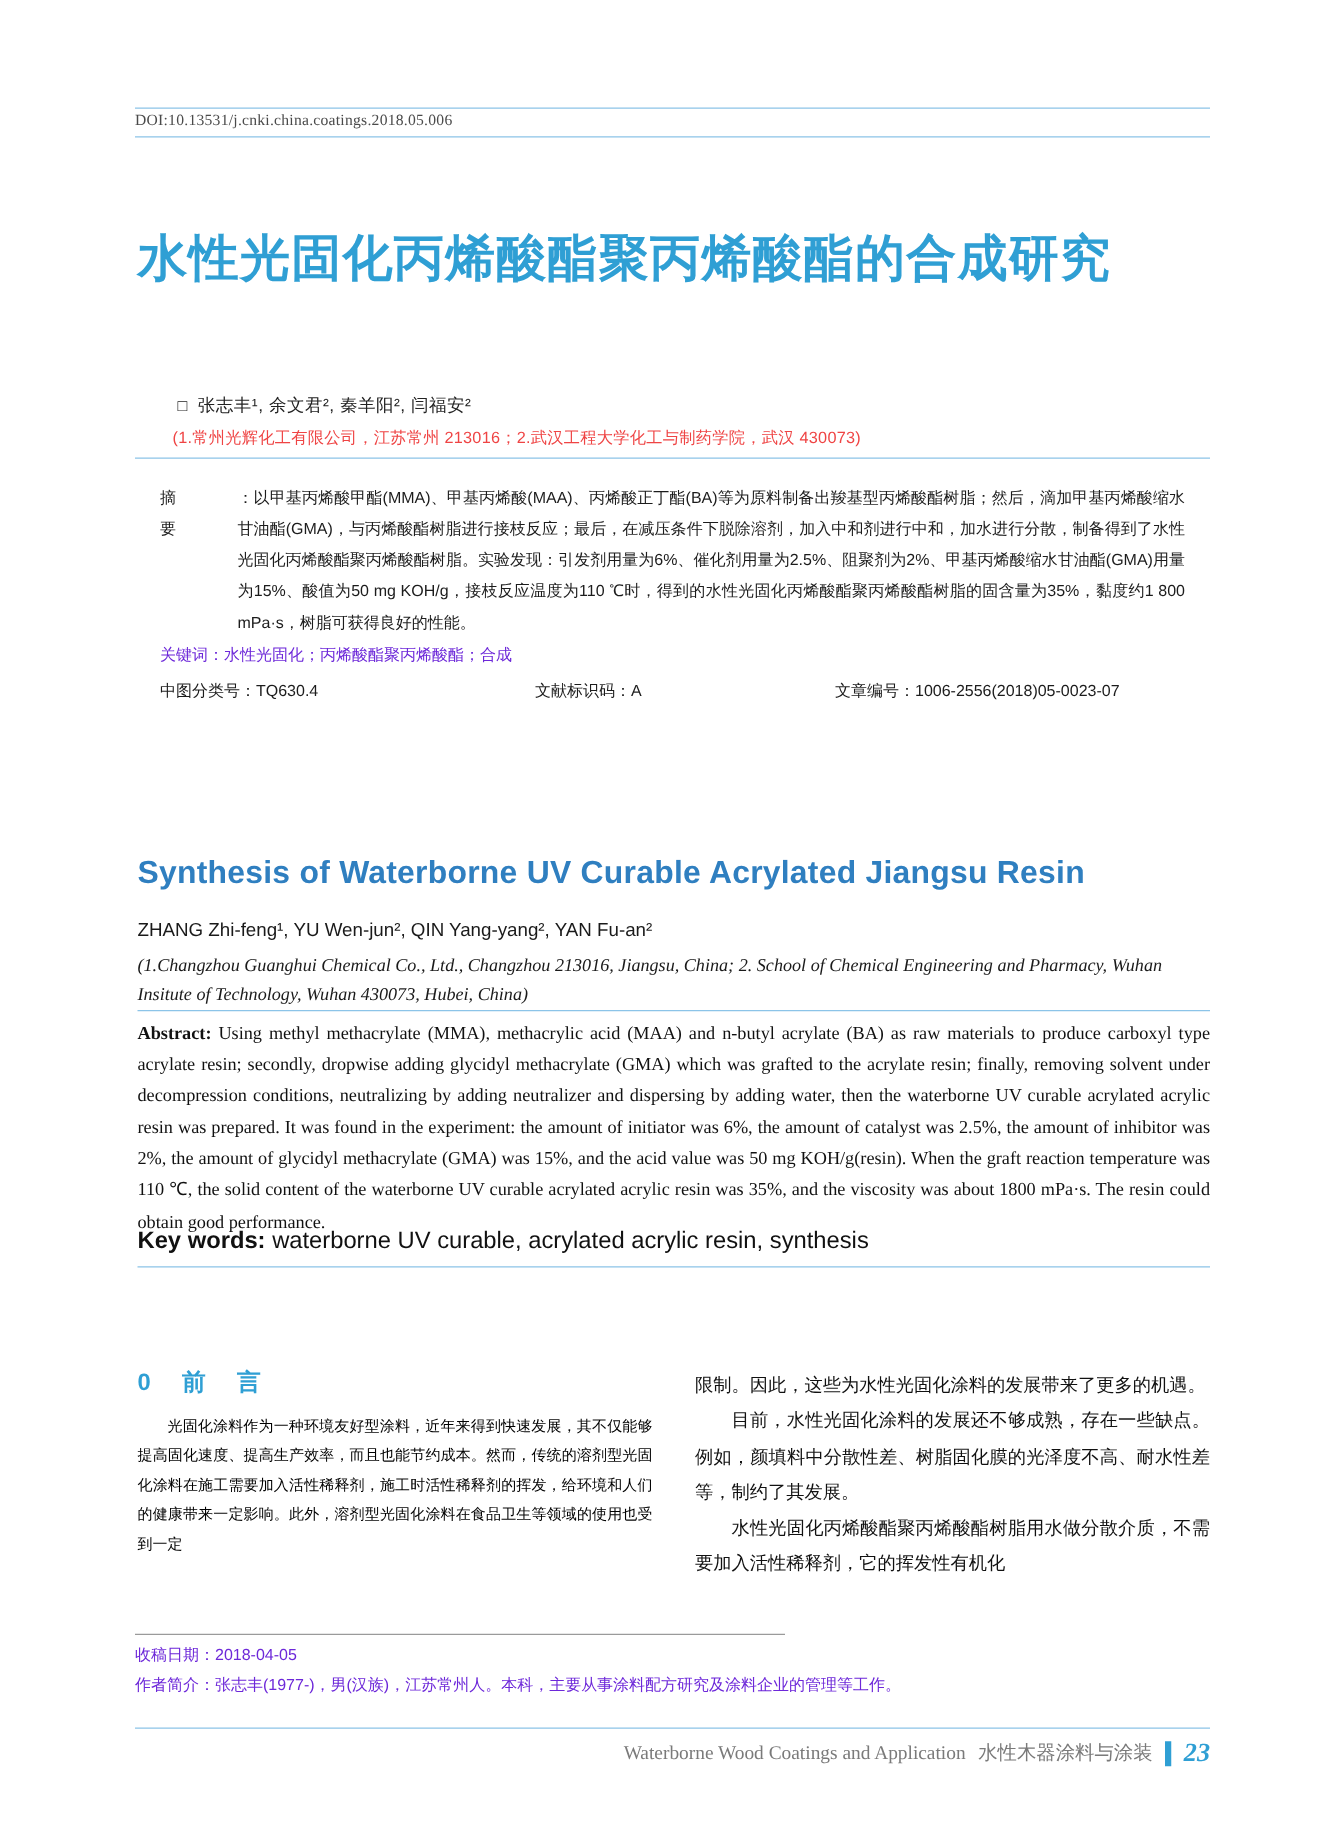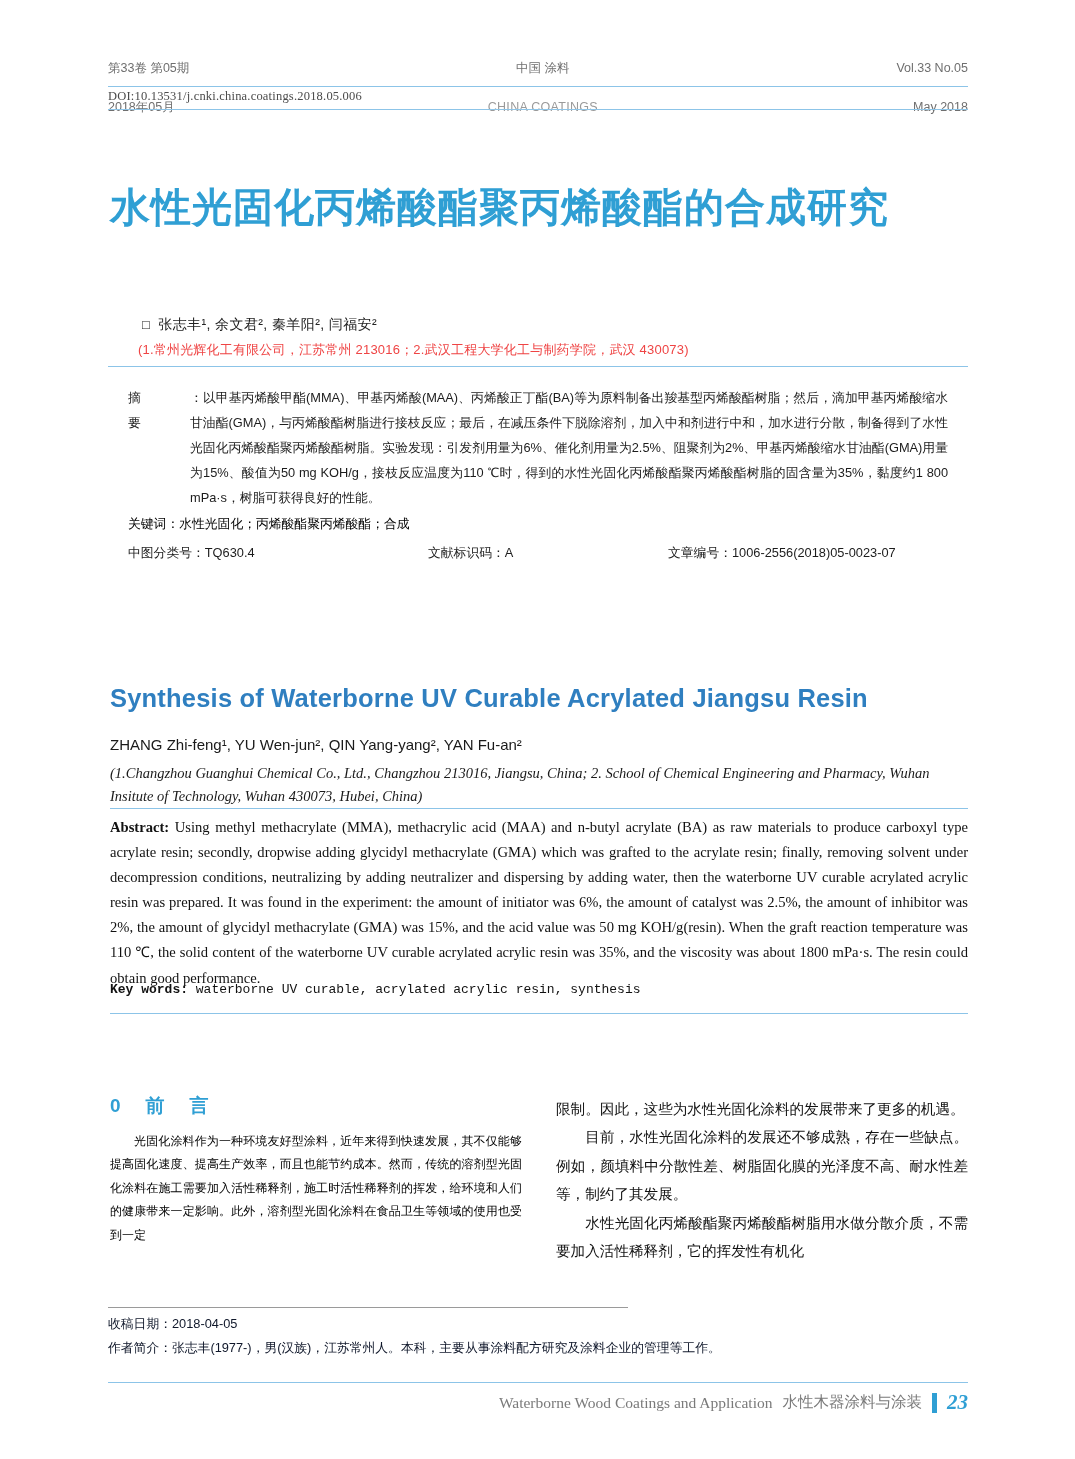--- a/index.html
+++ b/index.html
@@ -137,21 +137,21 @@
     margin-left: 62px;
     display: block;
   }
   .kw-cn {
     position: absolute;
     left: 128px;
     top: 516px;
     width: 820px;
     font-family: "Liberation Sans", sans-serif;
     font-size: 12.8px;
-    color: #000000;
+    color: #6d28d9;
   }
   .clc-row {
     position: absolute;
     left: 128px;
     top: 545px;
     width: 830px;
     display: flex;
     font-family: "Liberation Sans", sans-serif;
     font-size: 12.8px;
     color: #1c1c1c;
@@ -210,22 +210,22 @@
     line-height: 1.72;
     color: #111;
     text-align: justify;
   }
   .abs-en b { font-weight: bold; }
   .kw-en {
     position: absolute;
     left: 110px;
     top: 982px;
     width: 858px;
-    font-family: Liberation Mono, monospace;
-    font-size: 13px;
+    font-family: Liberation Sans, sans-serif;
+    font-size: 19px;
     color: #111;
   }
   .kw-en b { font-weight: bold; }
   .rule-en-bot {
     position: absolute;
     left: 110px;
     top: 1013px;
     width: 858px;
     height: 1px;
     background: #8cc4e8;
@@ -279,21 +279,21 @@
     background: #9a9a9a;
   }
   .footnote {
     position: absolute;
     left: 108px;
     top: 1312px;
     width: 860px;
     font-family: "Liberation Sans", sans-serif;
     font-size: 12.8px;
     line-height: 1.9;
-    color: #0f172a;
+    color: #6d28d9;
   }
 
   
   .rule-bottom {
     position: absolute;
     left: 108px;
     top: 1382px;
     width: 860px;
     height: 1px;
     background: #8cc4e8;
@@ -323,34 +323,20 @@
     font-weight: bold;
     font-size: 21px;
     color: #2f9fd4;
   }
 </style>
 </head>
 <body>
 
 <div class="page">
 
-  <div class="runhead">
-    <div class="col left">
-      <div class="cn">第33卷  第05期</div>
-      <div class="cn">2018年05月</div>
-    </div>
-    <div class="col center">
-      <div class="cn">中国 涂料</div>
-      <div class="en">CHINA COATINGS</div>
-    </div>
-    <div class="col right">
-      <div class="cn">Vol.33  No.05</div>
-      <div class="cn">May 2018</div>
-    </div>
-  </div>
 
   <div class="rule-top"></div>
   <div class="doi">DOI:10.13531/j.cnki.china.coatings.2018.05.006</div>
   <div class="rule-top2"></div>
 
   <div class="cn-title">水性光固化丙烯酸酯聚丙烯酸酯的合成研究</div>
 
   <div class="authors-cn">
     <span class="box">□</span><span>张志丰¹, 余文君², 秦羊阳², 闫福安²</span>
   </div>

